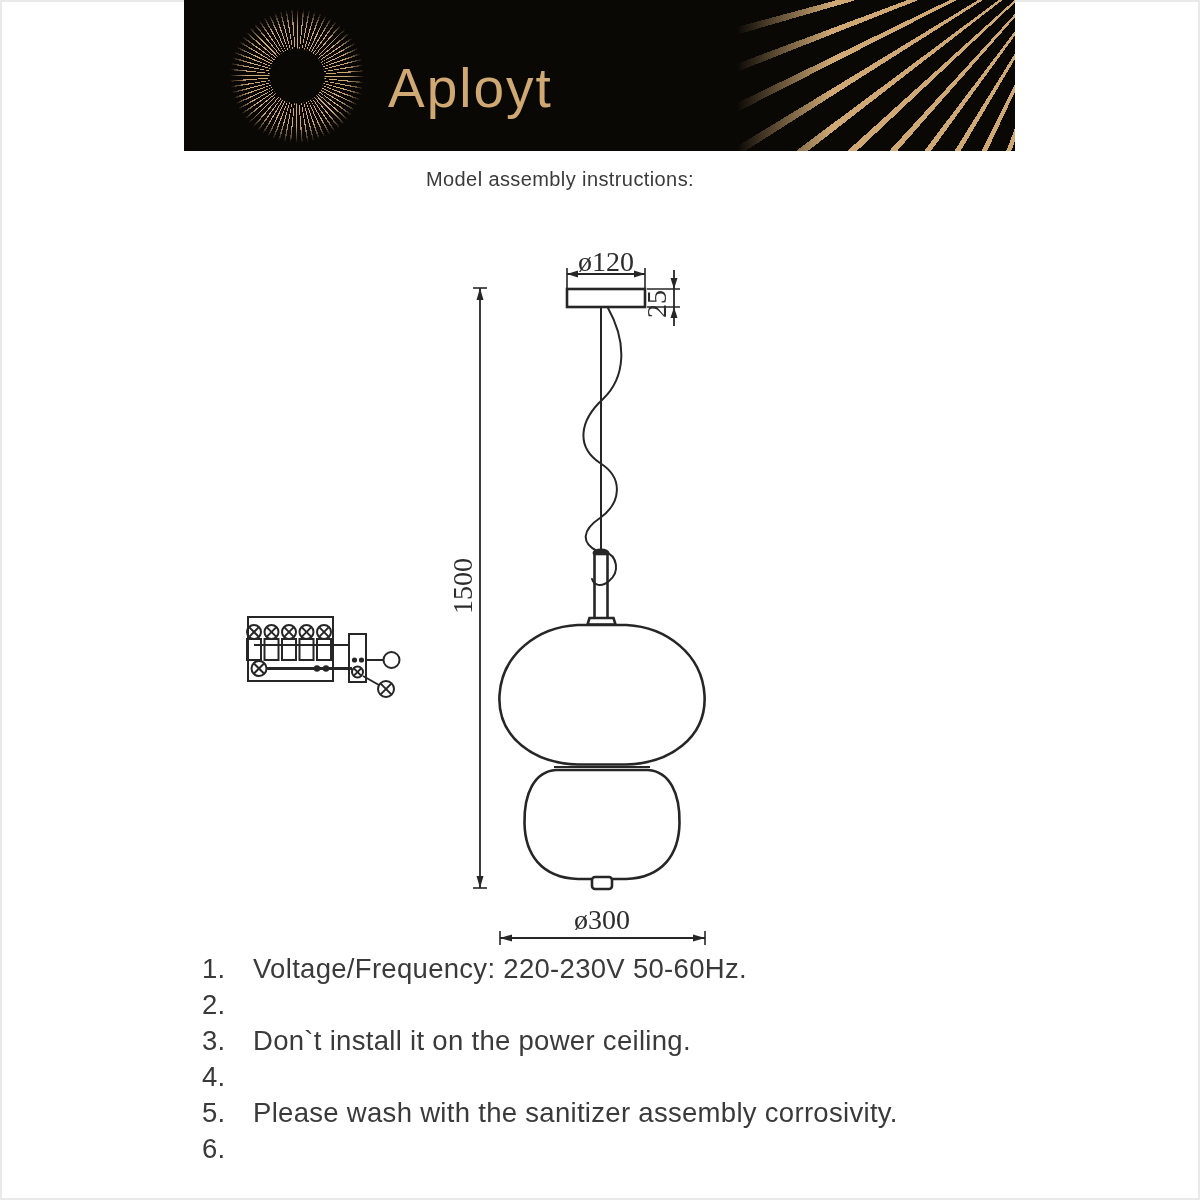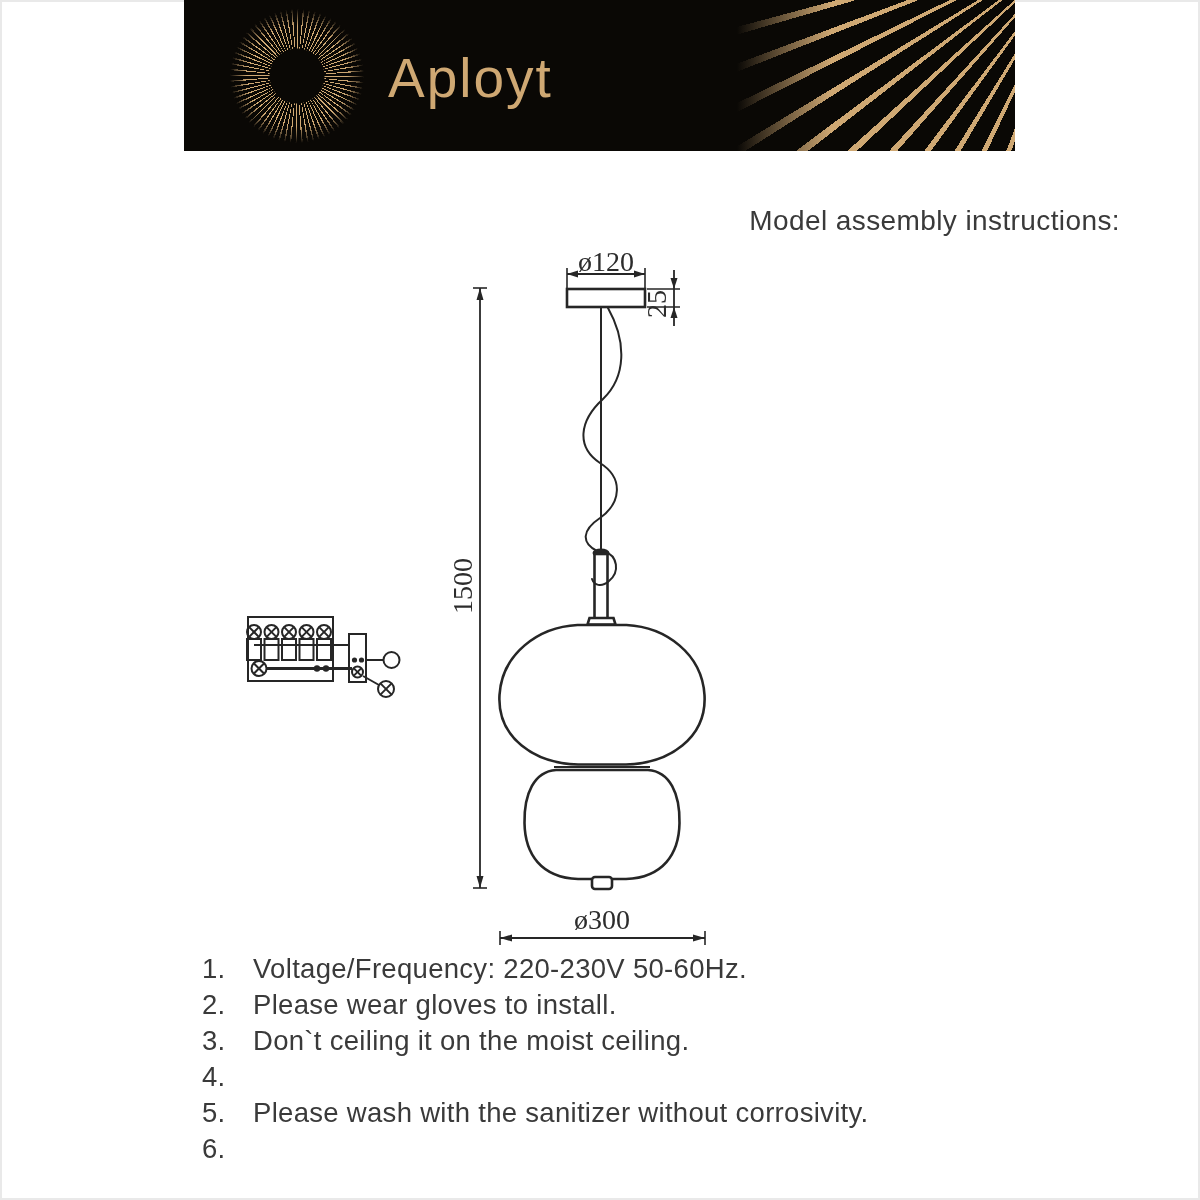--- a/index.html
+++ b/index.html
@@ -6,30 +6,30 @@
   .page{position:relative;width:1200px;height:1200px;background:#fff;overflow:hidden;
         font-family:"Liberation Sans",sans-serif;box-shadow:inset 0 0 0 2px #e9e9e9;}
 
   
   .banner{position:absolute;left:184px;top:0;width:831px;height:151px;
           background:var(--banner-bg,#0a0805);overflow:hidden;}
   .sunburst{position:absolute;left:42px;top:5px;width:142px;height:142px;border-radius:50%;
     background:
       radial-gradient(circle,#0a0805 0 27px,rgba(10,8,5,0) 28px 50px,rgba(10,8,5,.55) 60px,#0a0805 67px),
       repeating-conic-gradient(var(--gold,#cfa873) 0 1.3deg,rgba(10,8,5,0) 1.3deg 5deg);}
-  .brand-name{position:absolute;left:204px;top:2px;height:100%;display:flex;align-items:center;
+  .brand-name{position:absolute;left:204px;top:12px;height:100%;display:flex;align-items:center;
     font-size:55px;font-weight:400;letter-spacing:2px;color:var(--gold,#cfa873);}
   .banner-rays{position:absolute;right:0;top:0;width:278px;height:100%;
     background:
       linear-gradient(90deg,var(--banner-bg,#0a0805) 0,rgba(10,8,5,0) 34%),
       repeating-conic-gradient(from 0deg at 127% -45%,var(--gold,#cfa873) 0 1.15deg,rgba(10,8,5,0) 1.15deg 5.4deg);}
 
   
-  .title-block{position:absolute;left:0;top:162px;width:1120px;text-align:right;
-    color:var(--text,#3a3a3a);font-size:28px;line-height:34px;letter-spacing:.4px;margin-top:42px;}
+  .title-block{position:absolute;left:0;top:162px;width:1120px;text-align:center;
+    color:var(--text,#3a3a3a);font-size:20px;line-height:34px;letter-spacing:.4px;}
 
   
   .drawing{position:absolute;left:180px;top:248px;}
   .ln{stroke:var(--line,#262626);fill:none;stroke-width:2;}
   .lnr{stroke-linecap:round;}
   .thin{stroke-width:1.6;}
   .dimln{stroke-width:1.8;}
   .thick{stroke-width:3.2;}
   .shape{stroke:var(--line,#262626);fill:#fff;stroke-width:2.6;}
   .kfill{fill:var(--line,#262626);stroke:none;}
@@ -168,31 +168,30 @@
     </g>
   </svg>
 
   <ol class="instructions">
     <li>
       <span class="num">1.</span>
       <span class="txt">Voltage/Frequency: 220-230V 50-60Hz.</span>
     </li>
     <li>
       <span class="num">2.</span>
-      <span class="txt">Please wear gloves to install.</span>
     </li>
     <li>
       <span class="num">3.</span>
-      <span class="txt">Don`t ceiling it on the moist ceiling.</span>
+      <span class="txt">Don`t install it on the power ceiling.</span>
     </li>
     <li>
       <span class="num">4.</span>
     </li>
     <li>
       <span class="num">5.</span>
-      <span class="txt">Please wash with the sanitizer without corrosivity.</span>
+      <span class="txt">Please wash with the sanitizer assembly corrosivity.</span>
     </li>
     <li>
       <span class="num">6.</span>
     </li>
   </ol>
 
 </div>
 
 </body></html>

